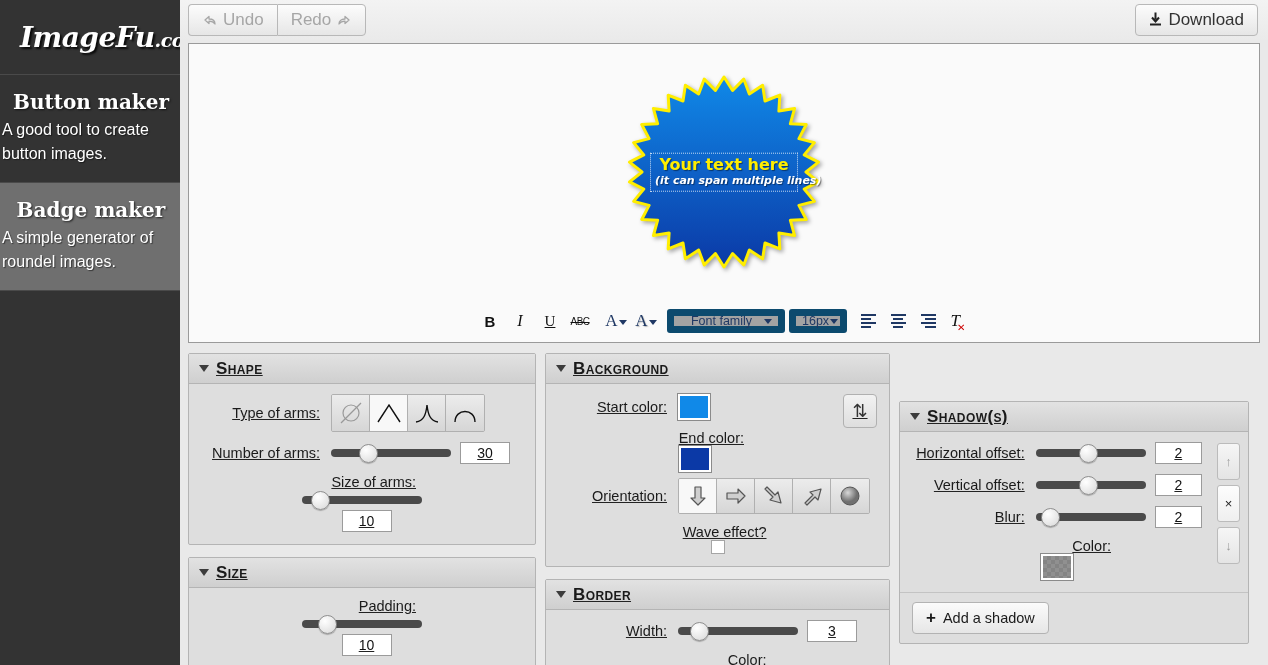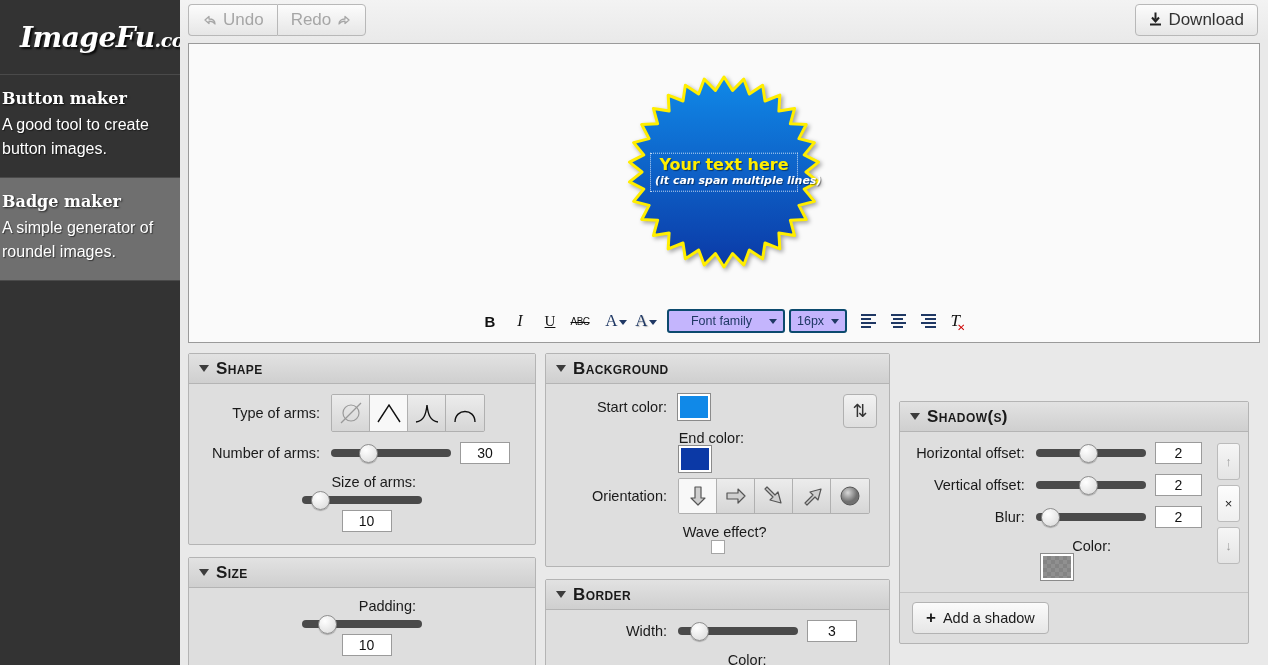--- a/index.html
+++ b/index.html
@@ -41,25 +41,26 @@
   .logo-text .dotcom { font-size: 19px; }
   .nav-item {
     padding: 14px 0 16px 0;
     border-bottom: 1px solid #4a4a4a;
     cursor: pointer;
   }
   .nav-item.active { background: #6f6f6f; }
   .nav-title {
     font-family: "DejaVu Serif", serif;
     font-weight: bold;
-    font-size: 16px;
+    font-size: 20px;
     color: #ffffff;
     text-shadow: 1px 1px 2px rgba(0,0,0,0.7);
     line-height: 1.3;
     padding-left: 2px;
+    text-align: center;
   }
   .nav-desc {
     font-size: 16px;
     color: #ffffff;
     line-height: 1.5;
     margin-top: 3px;
     padding-left: 2px;
     text-shadow: 1px 1px 1px rgba(0,0,0,0.5);
   }
 
@@ -161,23 +162,23 @@
     width: 0; height: 0;
     border-left: 4px solid transparent;
     border-right: 4px solid transparent;
     border-top: 5px solid #1f3864;
     margin-left: 1px;
     margin-top: 3px;
   }
   .rte-combo {
     display: flex; align-items: center; justify-content: space-between;
     height: 24px;
-    border: 2px solid #0c4a6e;
+    border: 7px solid #0c4a6e;
     border-radius: 3px;
-    background: #c4b5fd;
+    background: #a3a3a3;
     color: #1f3864;
     font-size: 12.5px;
     padding: 0 6px;
     cursor: pointer;
     gap: 0;
   }
   .combo-font { width: 118px; justify-content: center; }
   .combo-font span.lbl { flex: 1; text-align: center; }
   .combo-size { width: 58px; }
   .align-ico { display: flex; flex-direction: column; gap: 2px; width: 15px; }
@@ -192,20 +193,21 @@
   }
   .col { display: flex; flex-direction: column; gap: 12px; }
   .col1 { width: 348px; }
   .col2 { width: 345px; }
   .col3 { width: 350px; position: relative; margin-top: 48px; }
 
   .panel {
     background: #dedede;
     border: 1px solid #b4b4b4;
     border-radius: 2px;
+    text-decoration: underline;
   }
   .panel-head {
     background: linear-gradient(#e2e2e2,#cfcfcf);
     border-bottom: 1px solid #b4b4b4;
     height: 30px;
     display: flex; align-items: center;
     gap: 7px;
     padding: 0 10px;
     font-variant: small-caps;
     font-weight: bold;

